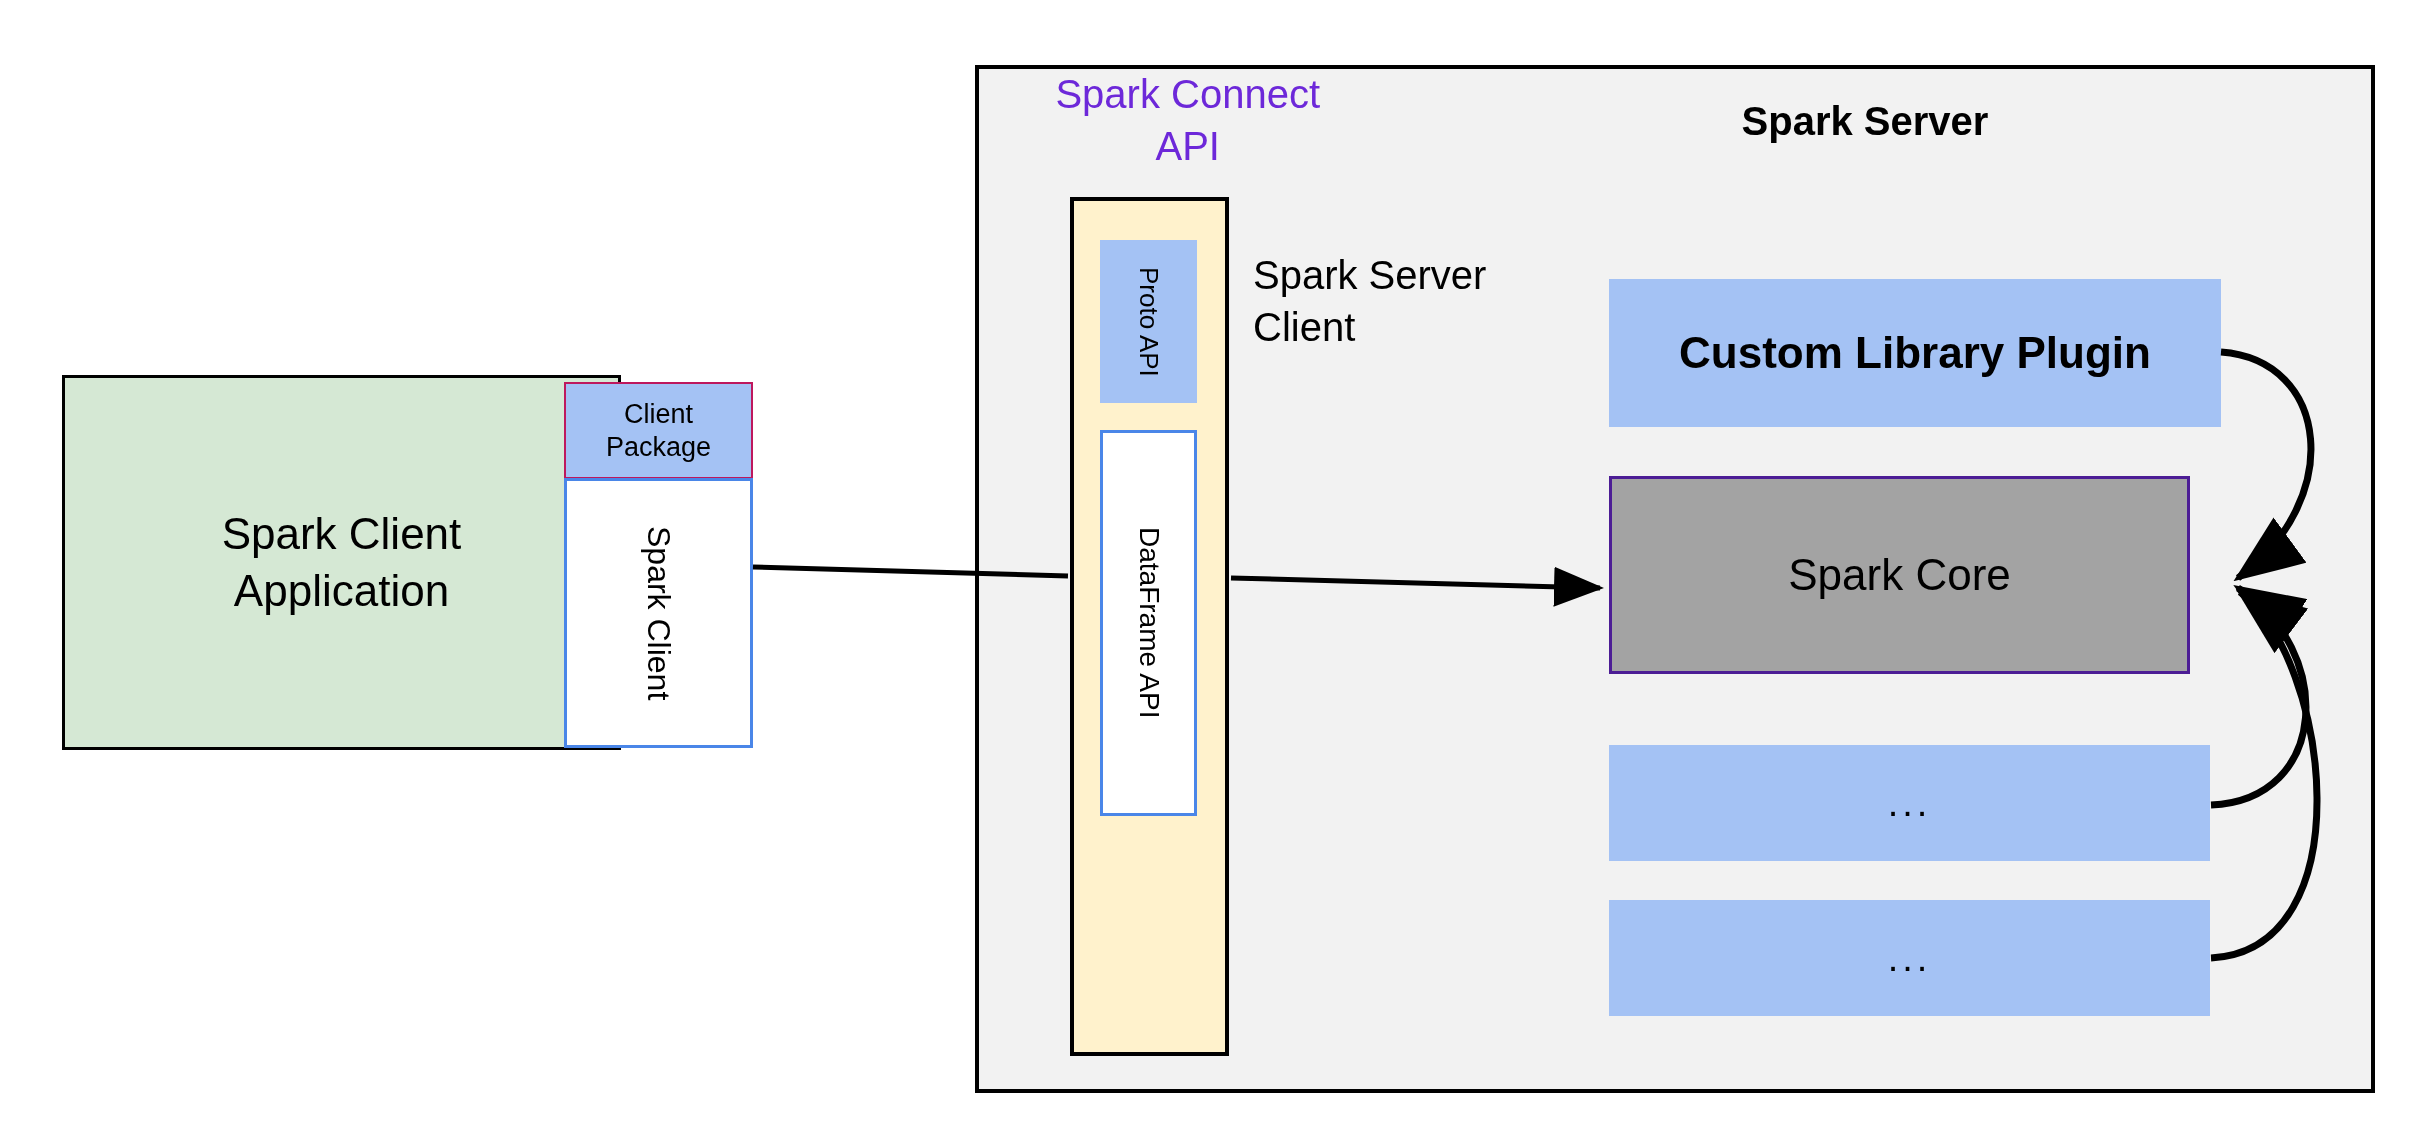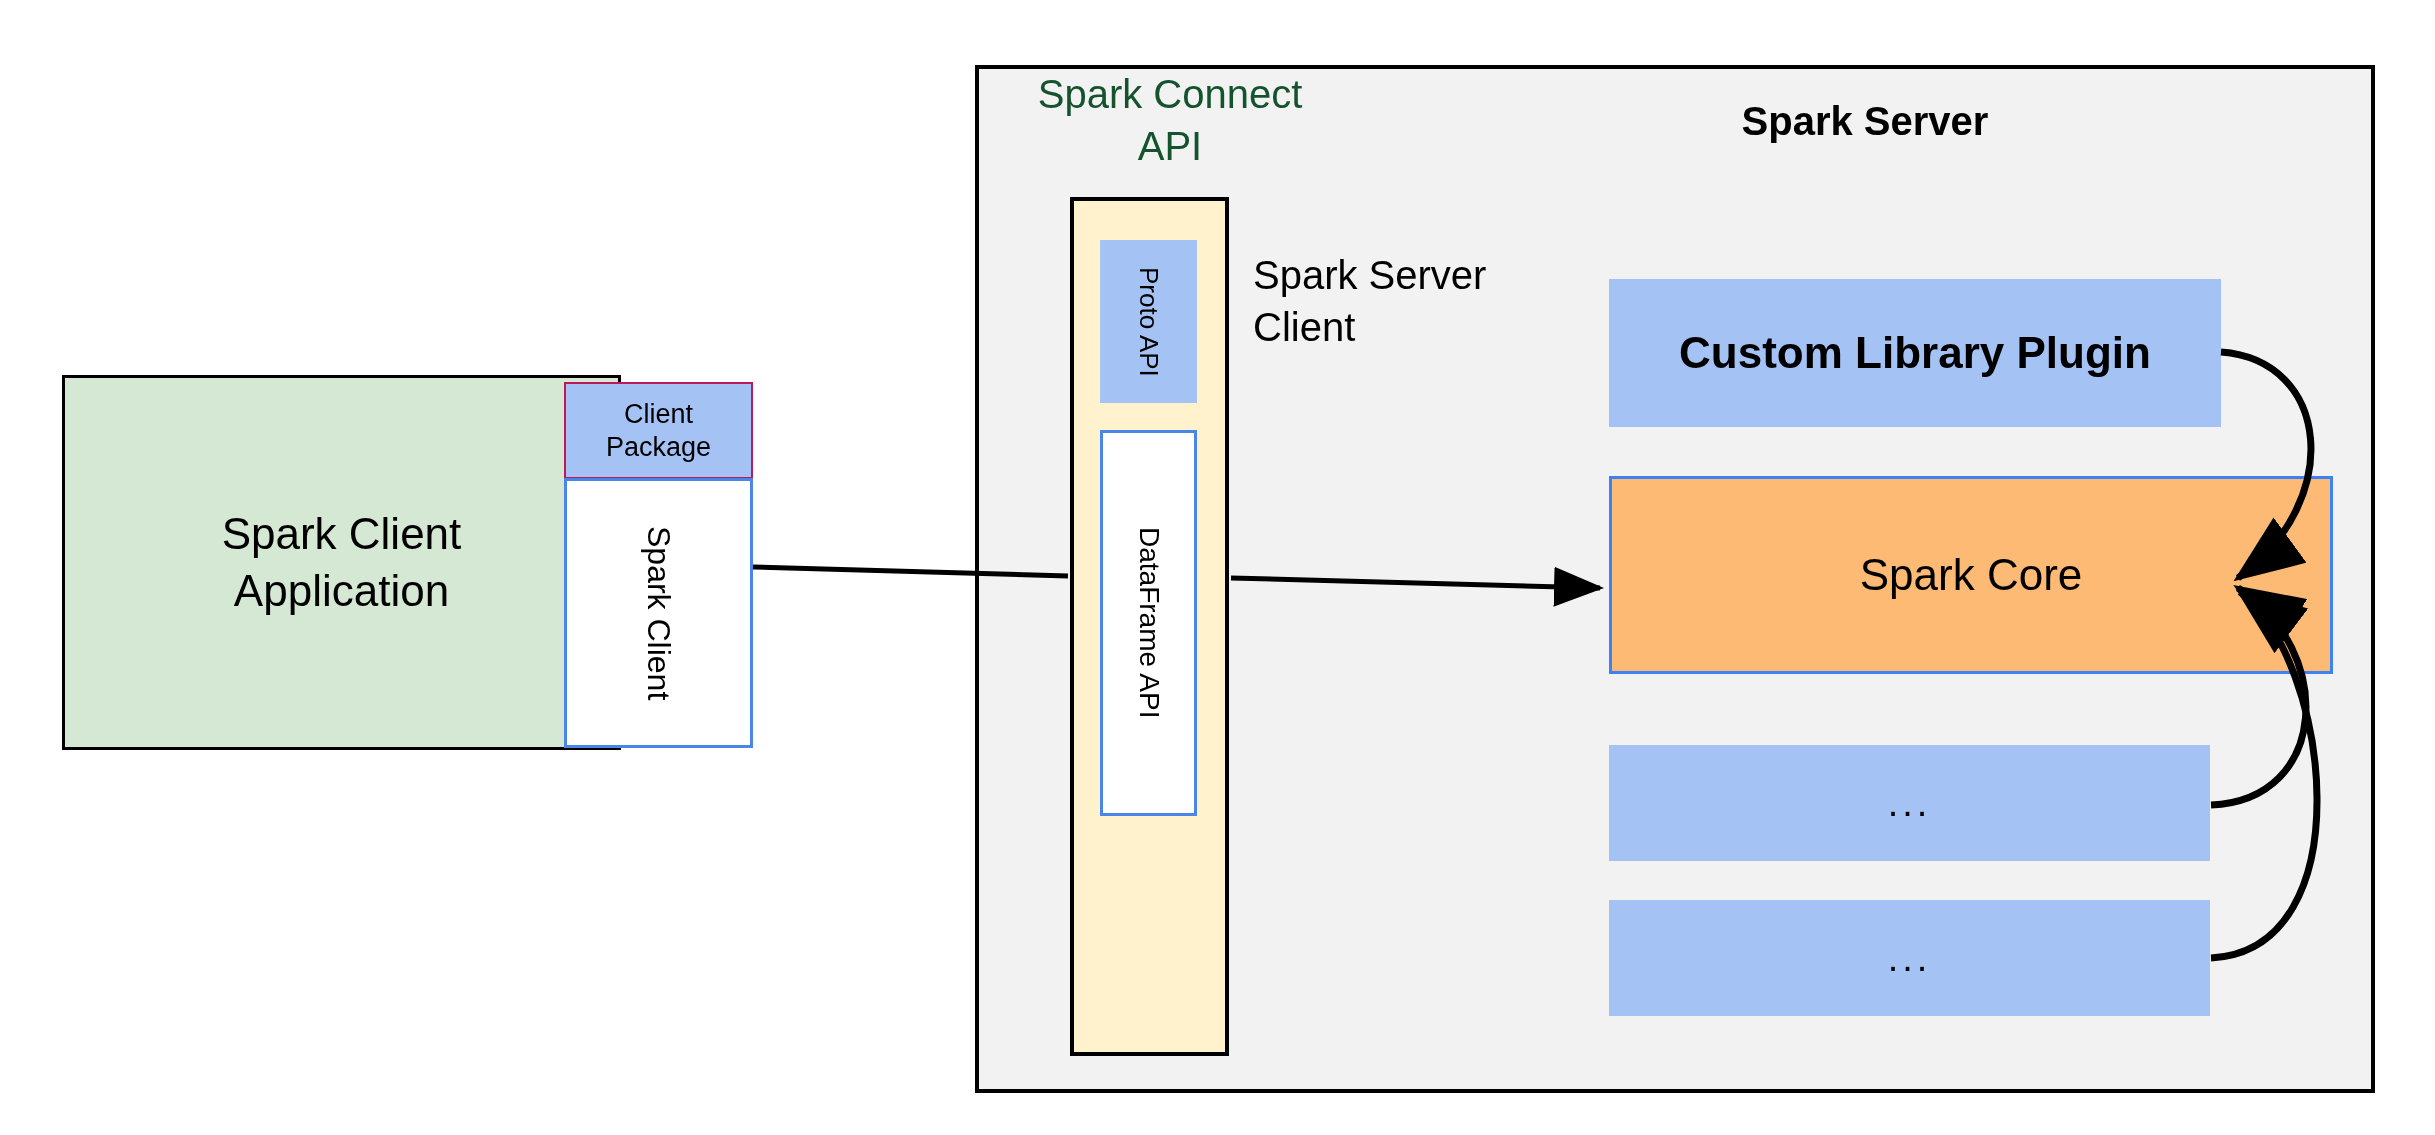--- a/index.html
+++ b/index.html
@@ -69,25 +69,25 @@
     border: 4px solid #000000;
   }
   #spark-connect-api-label {
     position: absolute;
     left: 1020px;
     top: 68px;
     width: 300px;
     height: 105px;
     display: flex;
     align-items: center;
-    justify-content: center;
+    justify-content: flex-end;
     text-align: center;
     font-size: 40px;
     line-height: 1.28;
-    color: #14532d;
+    color: #6d28d9;
   }
   #spark-server-title {
     position: absolute;
     left: 1700px;
     top: 96px;
     width: 330px;
     height: 50px;
     display: flex;
     align-items: center;
     justify-content: center;
@@ -141,24 +141,24 @@
     width: 612px;
     height: 148px;
     background: #a4c2f4;
     border: 1px solid #a4c2f4;
     font-size: 44px;
     font-weight: bold;
   }
   #spark-core {
     left: 1609px;
     top: 476px;
-    width: 724px;
+    width: 581px;
     height: 198px;
-    background: #fdba74;
-    border: 3px solid #3b82f6;
+    background: #a3a3a3;
+    border: 3px solid #4c1d95;
     font-size: 44px;
   }
   #ellipsis-1 {
     left: 1609px;
     top: 745px;
     width: 601px;
     height: 116px;
     background: #a4c2f4;
     border: 1px solid #a4c2f4;
     font-size: 38px;

